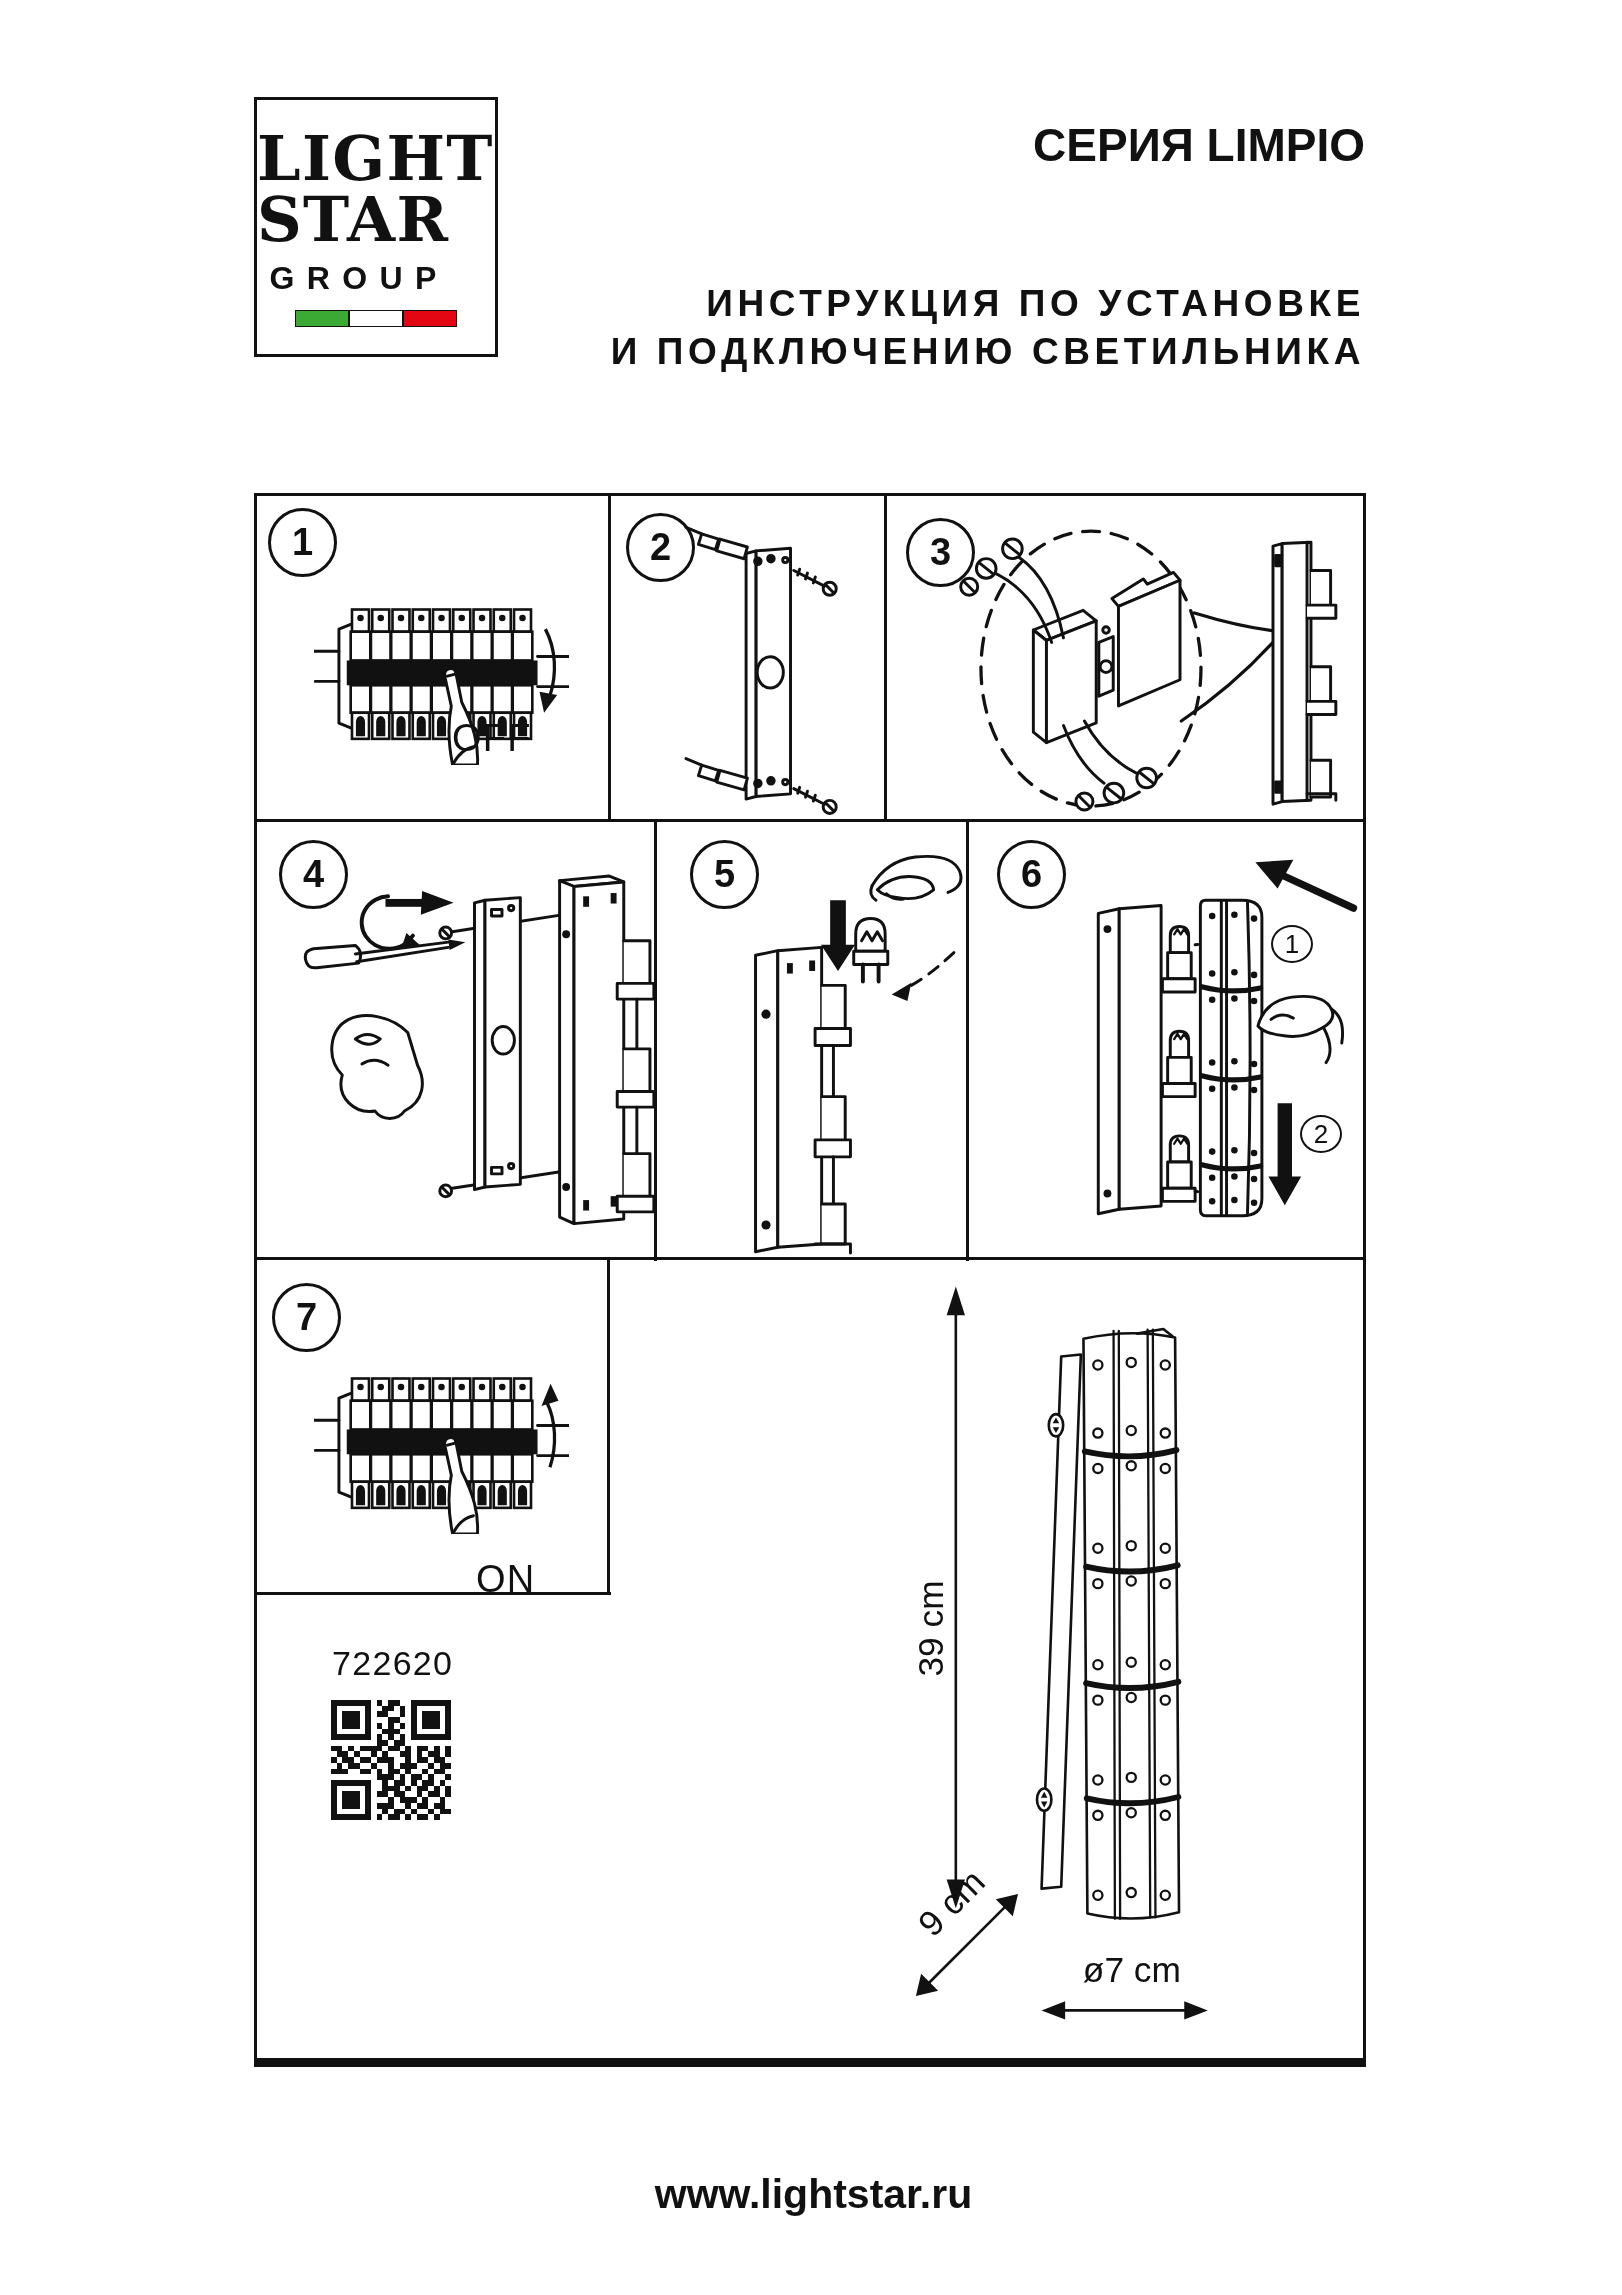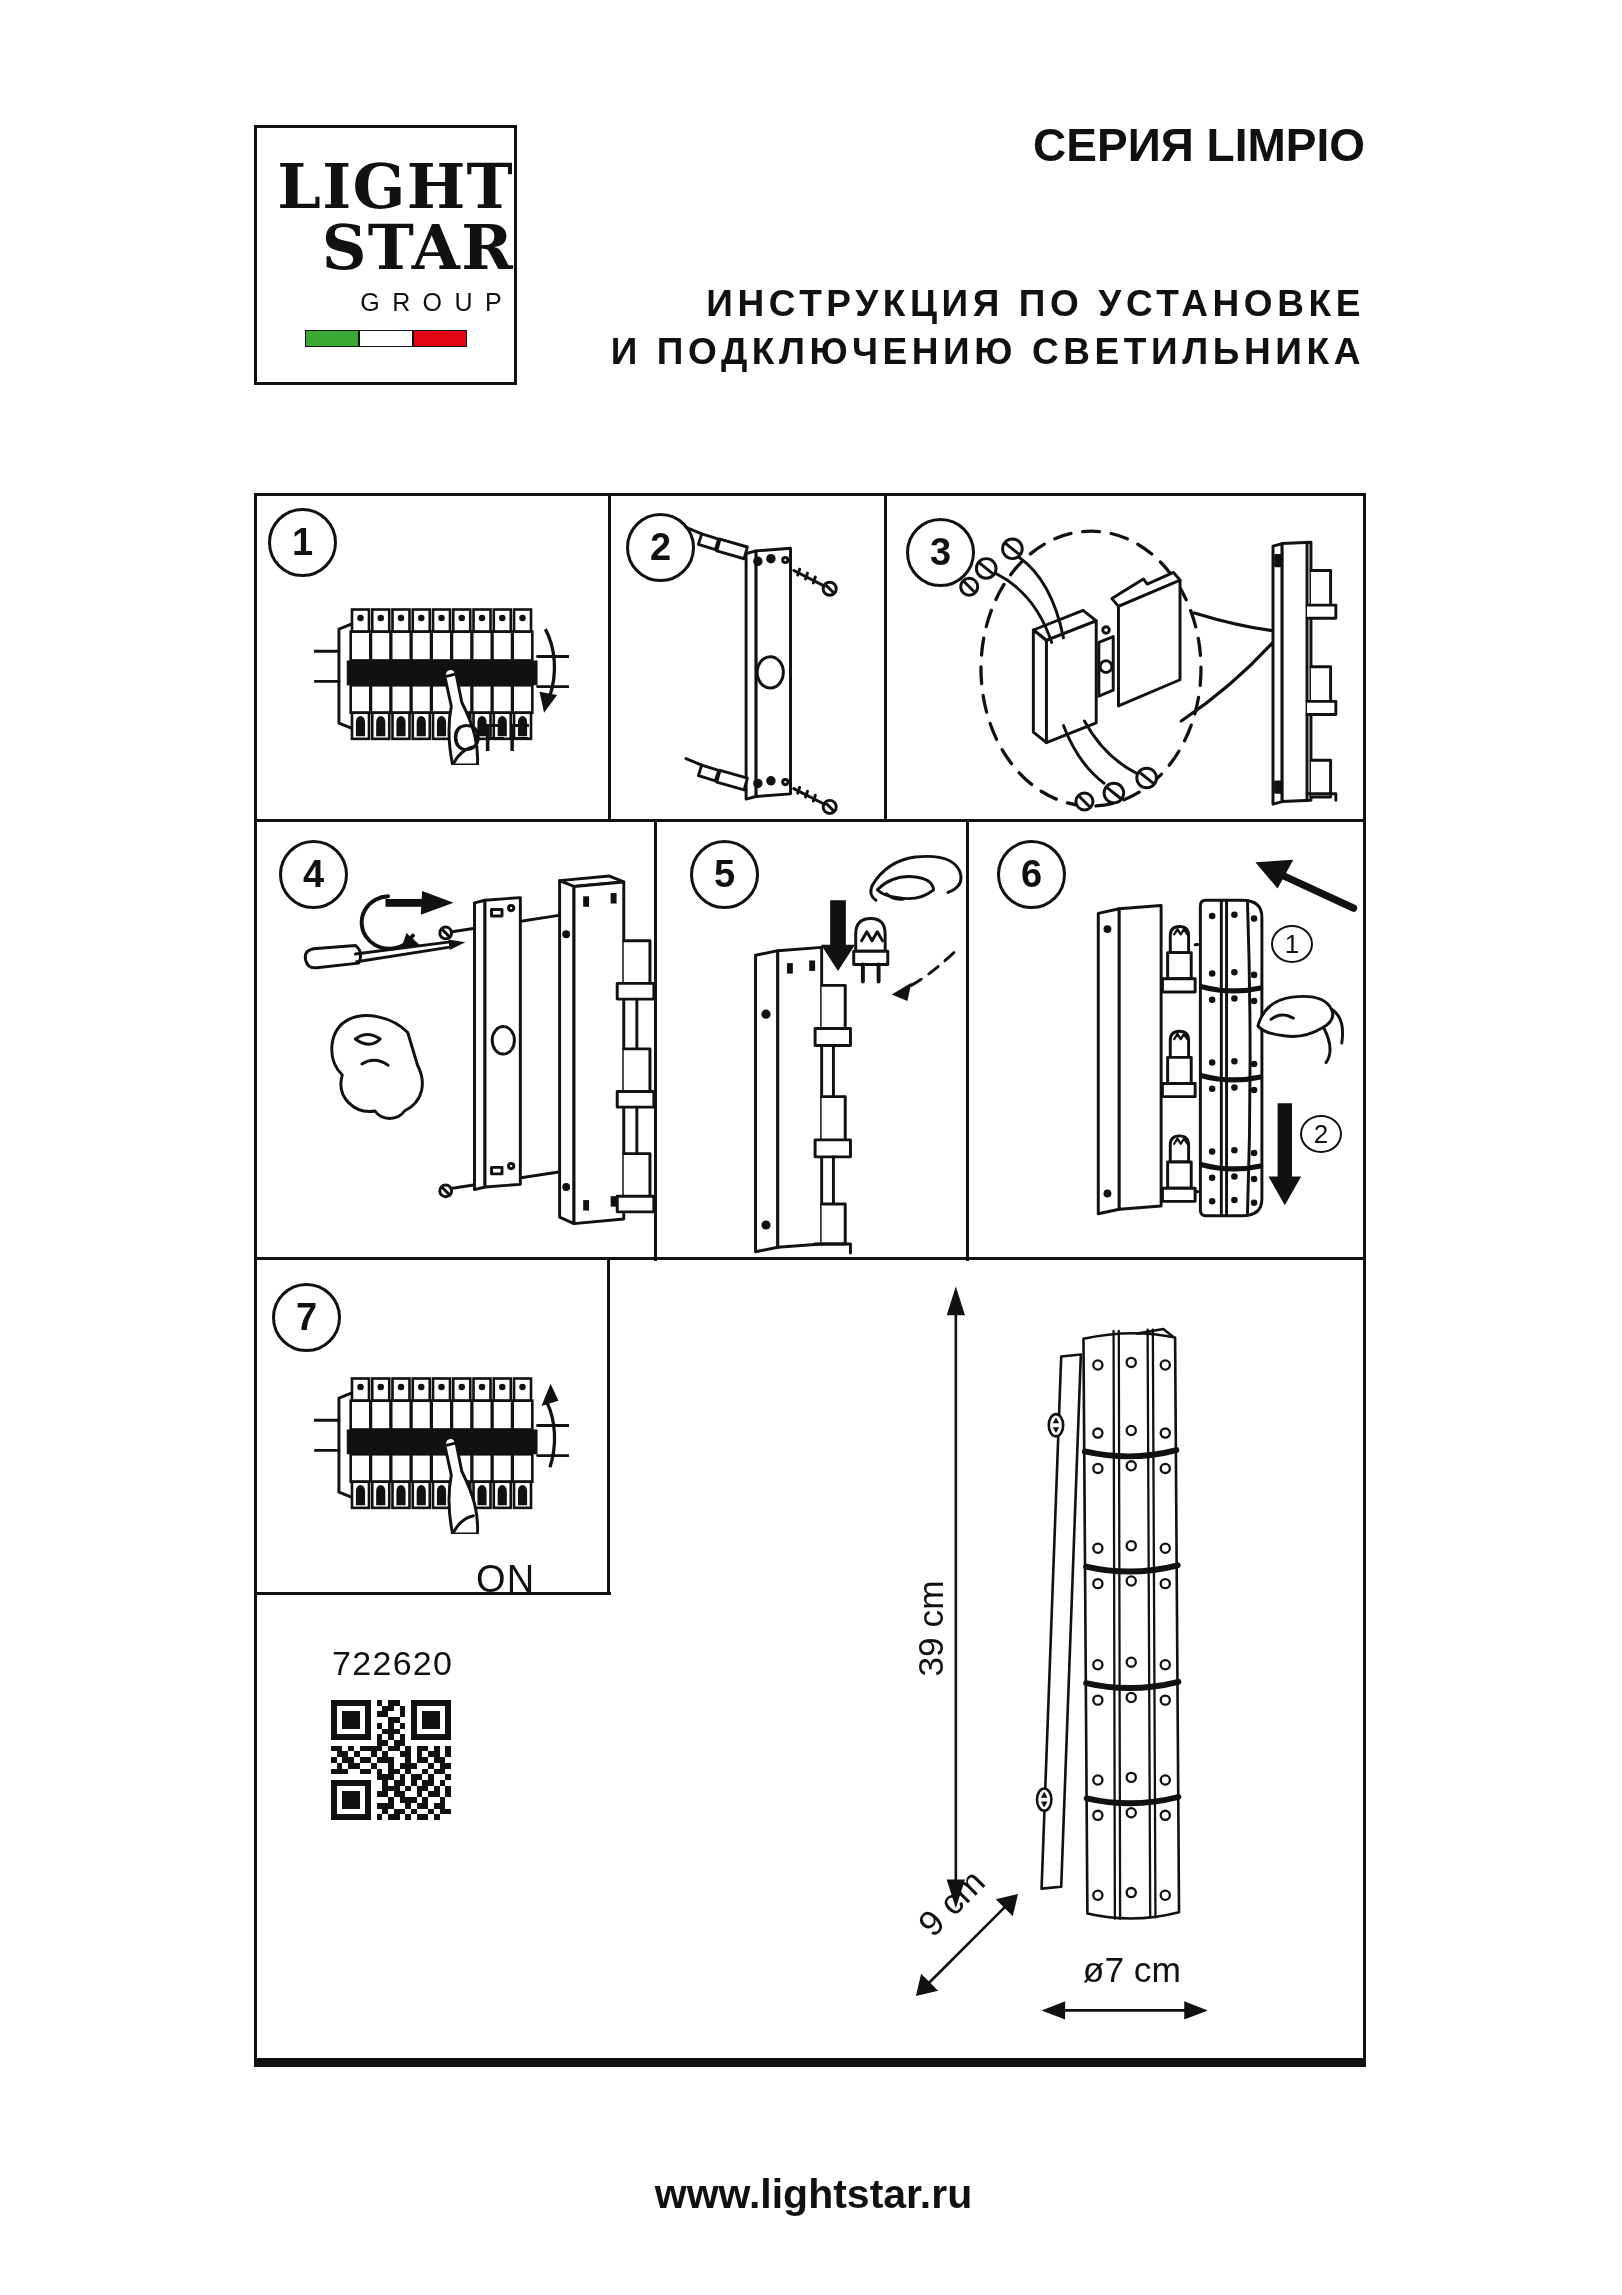--- a/index.html
+++ b/index.html
@@ -1,23 +1,23 @@
 <!DOCTYPE html>
 <html style="font-size:10.5px"><head>
 <meta charset="utf-8">
 <style>
   html,body{margin:0;padding:0;background:#888;}
   #page{position:relative;width:1623px;height:2295px;background:#ffffff;
         font-family:"Liberation Sans",sans-serif;color:#111;overflow:hidden;}
   .abs{position:absolute;}
   
-  .logo-box{left:254px;top:125px;width:263px;height:260px;border:3.9px solid #111;text-align:right;box-sizing:border-box;}
+  .logo-box{left:254px;top:97px;width:244px;height:260px;border:3.9px solid #111;text-align:left;box-sizing:border-box;}
   .logo-word{font-family:"DejaVu Serif","Liberation Serif",serif;font-weight:700;font-size:62px;line-height:.98;letter-spacing:1.3px;}
   .logo-word.first{margin-top:29px;}
-  .logo-group{margin-top:9.2px;font-size:25px;font-weight:400;letter-spacing:12.4px;text-indent:12.4px;}
+  .logo-group{margin-top:9.2px;font-size:32px;font-weight:700;letter-spacing:12.4px;text-indent:12.4px;}
   .logo-flag{margin:13px auto 0;width:162px;height:17px;border:1.3px solid #111;display:flex;box-sizing:border-box;}
   .logo-flag .seg{flex:1;}
   .logo-flag .seg.w{border-left:2px solid #111;border-right:2px solid #111;background:#fff;}
   
   .ht{right:258px;text-align:right;font-weight:700;white-space:nowrap;}
   .ht-series{top:118px;font-size:46px;}
   .ht-articles{top:173px;font-size:38px;}
   .ht-instr1{top:283px;font-size:37px;letter-spacing:4.6px;}
   .ht-instr2{top:331px;font-size:37px;letter-spacing:4.6px;}
   

